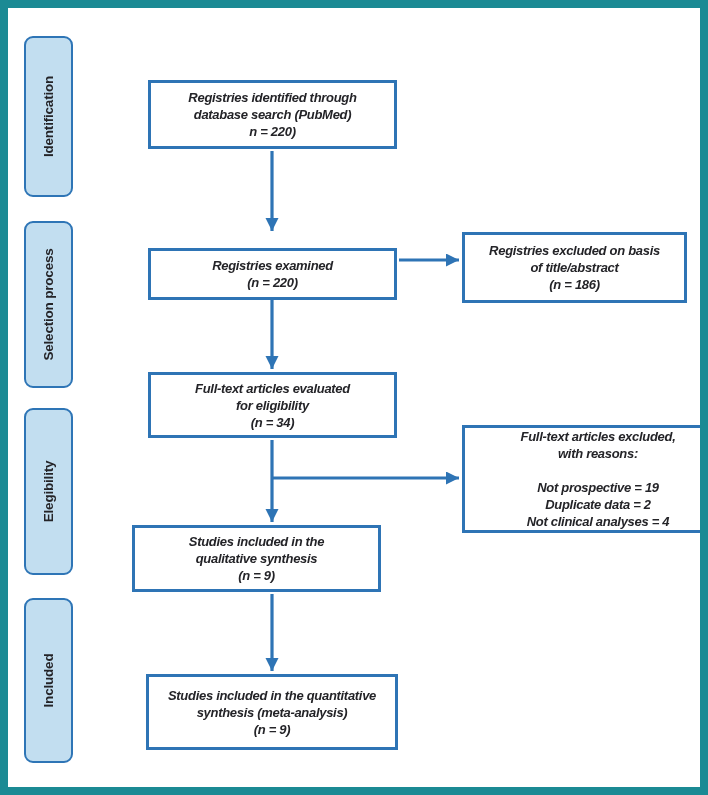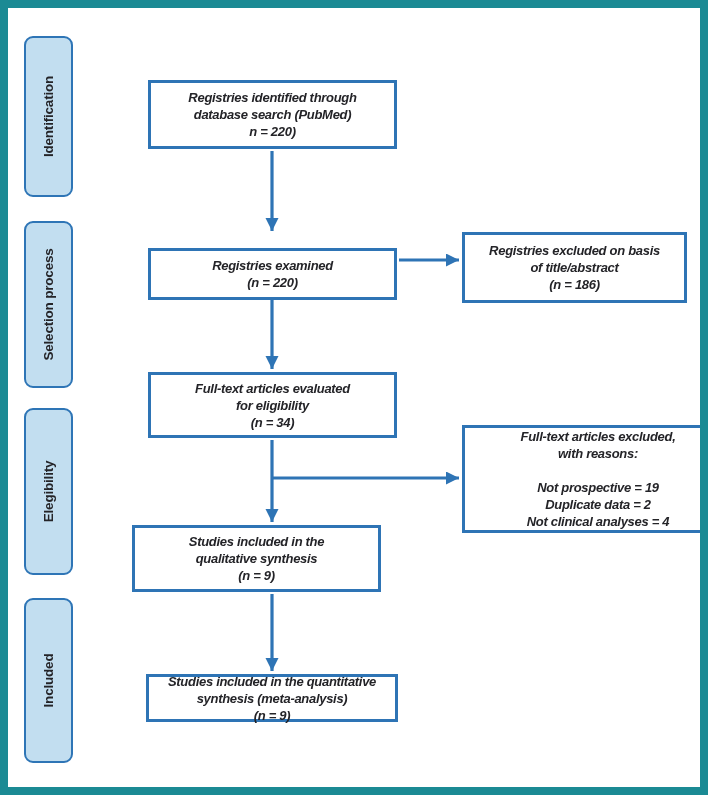--- a/index.html
+++ b/index.html
@@ -121,21 +121,21 @@
 Duplicate data = 2
 Not clinical analyses = 4</span>
   </div>
 
   <div class="fbox" style="left:132px;top:525px;width:249px;height:67px;">
     <span>Studies included in the
 qualitative synthesis
 (n = 9)</span>
   </div>
 
-  <div class="fbox" style="left:146px;top:674px;width:252px;height:48px;">
+  <div class="fbox" style="left:146px;top:674px;width:252px;height:76px;">
     <span>Studies included in the quantitative
 synthesis (meta-analysis)
 (n = 9)</span>
   </div>
 
   <svg id="arrow-layer" viewBox="0 0 708 795" xmlns="http://www.w3.org/2000/svg">
     <defs>
       <marker id="arrowhead" markerUnits="userSpaceOnUse" markerWidth="16" markerHeight="14" refX="13" refY="6.5" orient="auto">
         <path d="M0,0 L13,6.5 L0,13 Z"></path>
       </marker>

